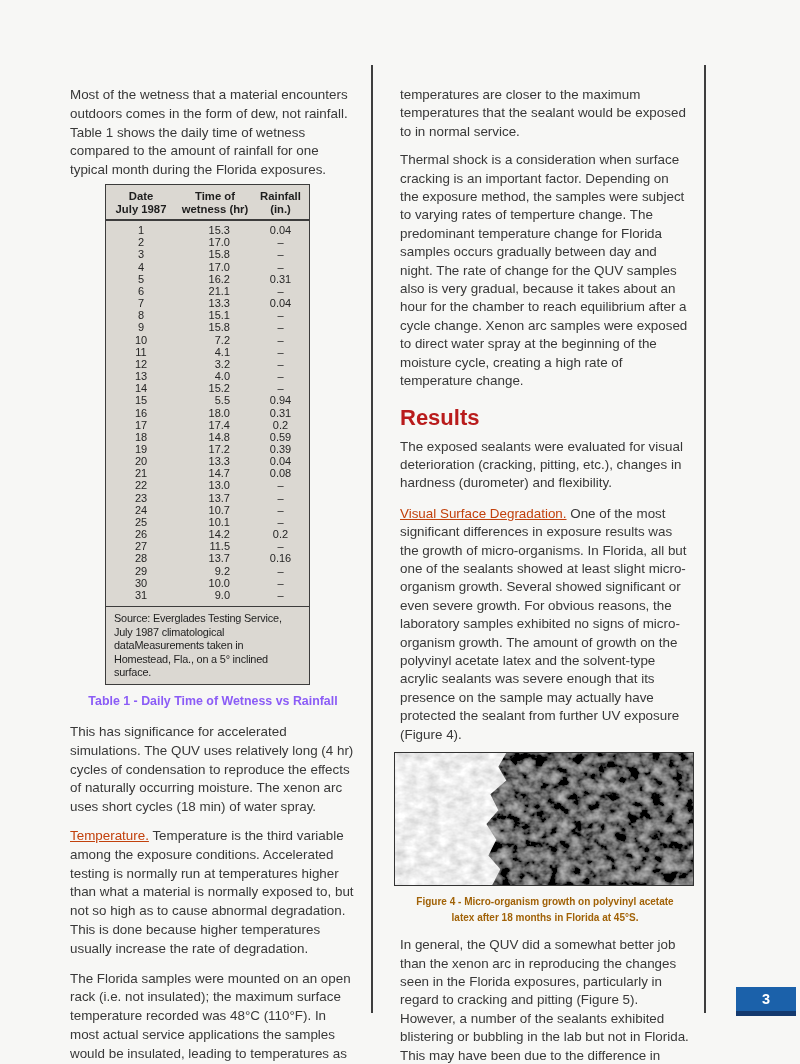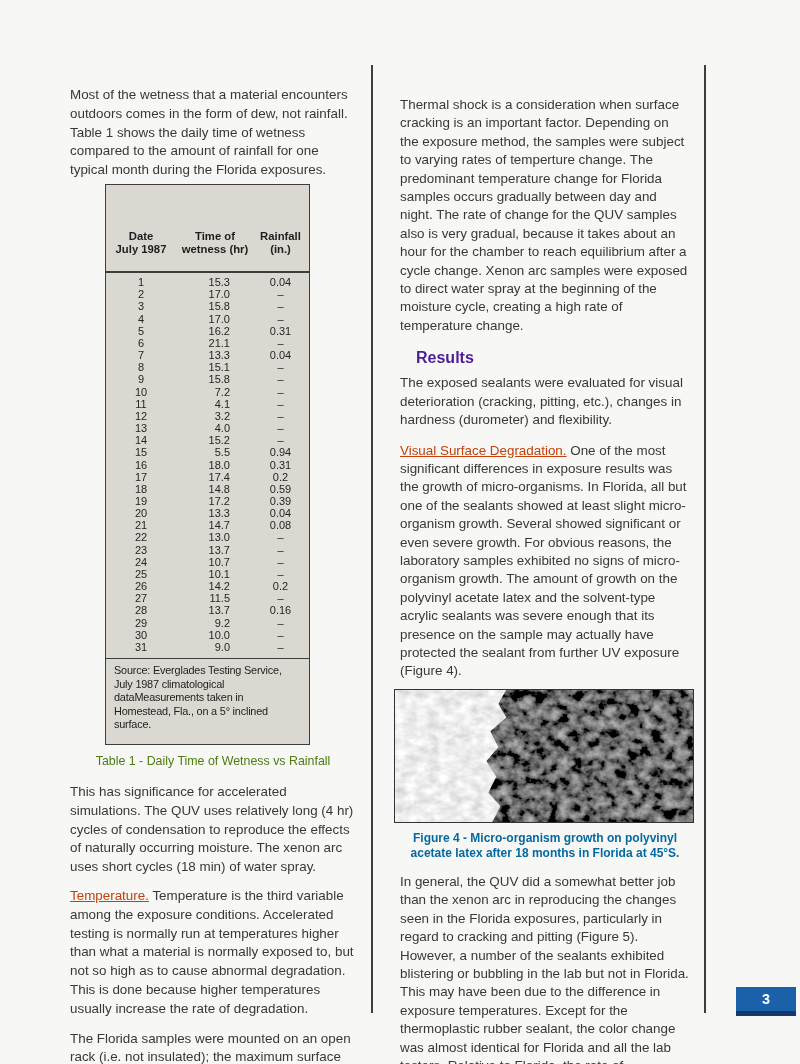--- a/index.html
+++ b/index.html
@@ -17,47 +17,47 @@
 
   p.body { margin:0; font-size:13.4px; line-height:18.8px; text-align:left; }
   #col-right p.body { line-height:18.4px; }
   .lead { font-weight:normal; text-decoration:underline; color:#c2410c; }
 
   
   .table-wrap {
     width:205px; margin:4px 0 0 35px; background:#dbd8d2;
     border:1.5px solid #3c3c3c; box-sizing:border-box; color:#1e1e1e;
   }
-  .thead { display:grid; grid-template-columns:70px 78px 53px; padding:5px 0 16px;margin-top:40px; }
+  .thead { display:grid; grid-template-columns:70px 78px 53px; padding:5px 0 4px; }
   .hcell { text-align:center; font-weight:bold; font-size:11.3px; line-height:12.6px; }
   .hcell span { display:block; }
   .tbody { border-top:2px solid #3c3c3c; padding:3px 0 5px; }
   .trow { display:grid; grid-template-columns:70px 78px 53px; font-size:11px; line-height:12.15px; color:#252525; }
   .c-date { text-align:center; }
   .c-time { text-align:right; padding-right:24px; }
   .c-rain { text-align:center; }
   .tsource {
-    border-top:1.5px solid #3c3c3c; padding:5px 8px 12px;
+    border-top:1.5px solid #3c3c3c; padding:5px 8px 4px;
     font-size:10.9px; line-height:13.6px; letter-spacing:-0.2px; color:#1e1e1e;
   }
   .table-caption {
-    text-align:center; font-weight:normal; font-size:12.4px; color:#4d7c0f;
+    text-align:center; font-weight:bold; font-size:12.4px; color:#8b5cf6;
     margin:9px 0 15px;
   }
 
   
-  .results-heading { margin:14px 16px 7px; font-size:16px; font-weight:bold; color:#4c1d95; }
+  .results-heading { margin:14px 0 7px; font-size:22px; font-weight:bold; color:#b91c1c; }
   .figure {
     width:300px; height:134px; margin:8px 0 0 -6px;
     border:1.5px solid #333; box-sizing:border-box; background:#1c1c1c;
   }
   .figure svg { display:block; width:100%; height:100%; }
   .fig-caption {
     width:274px; margin:8px auto 11px; text-align:center;
-    font-weight:bold; font-size:12px; line-height:15.6px; color:#0369a1;
+    font-weight:bold; font-size:10px; line-height:15.6px; color:#a16207;
   }
 
   
   #page-badge {
     position:absolute; left:736px; top:987px; width:60px; height:24px;
     background:#1b61aa; border-bottom:5px solid #14396e;
     color:#ffffff; font-weight:bold; font-size:14.5px;
     display:flex; align-items:center; justify-content:center;
   }
   .mt10 { margin-top:10px !important; }
@@ -285,20 +285,21 @@
 
     <p class="body">This has significance for accelerated simulations. The QUV uses relatively long (4 hr) cycles of condensation to reproduce the effects of naturally occurring moisture. The xenon arc uses short cycles (18 min) of water spray.</p>
 
     <p class="body mt10"><span class="lead">Temperature.</span><span>  Temperature is the third variable among the exposure conditions.  Accelerated testing is normally run at temperatures higher than what a material is normally exposed to, but not so high as to cause abnormal degradation.  This is done because higher temperatures usually increase the rate of degradation.</span></p>
 
     <p class="body mt11">The Florida samples were mounted on an open rack (i.e. not insulated); the maximum surface temperature recorded was 48°C (110°F).  In most actual service applications the samples would be insulated, leading to temperatures as high as 66°C. The maximum temperature of the accelerated tests was 65°C.  Consequently, the accelerated test</p>
   </div>
 
   <div id="col-right" class="col">
 
+    <p class="body">temperatures are closer to the maximum temperatures that the sealant would be exposed to in normal service.</p>
 
     <p class="body mt10">Thermal shock is a consideration when surface cracking is an important factor.  Depending on the exposure method, the samples were subject to varying rates of temperture change.  The predominant temperature change for Florida samples occurs gradually between day and night. The rate of change for the QUV samples also is very gradual, because it takes about an hour for the chamber to reach equilibrium after a cycle change.  Xenon arc samples were exposed to direct water spray at the beginning of the moisture cycle, creating a high rate of temperature change.</p>
 
     <div class="results-heading">Results</div>
 
     <p class="body">The exposed sealants were evaluated for visual deterioration (cracking, pitting, etc.), changes in hardness (durometer) and flexibility.</p>
 
     <p class="body mt12"><span class="lead">Visual Surface Degradation.</span><span>  One of the most significant differences in exposure results was the growth of micro-organisms.  In Florida, all but one of the sealants showed at least slight micro-organism growth.  Several showed significant or even severe growth.  For obvious reasons, the laboratory samples exhibited no signs of micro-organism growth.  The amount of growth on the polyvinyl acetate latex and the solvent-type acrylic sealants was severe enough that its presence on the sample may actually have protected the sealant from further UV exposure (Figure 4).</span></p>
 
     <div class="figure">

